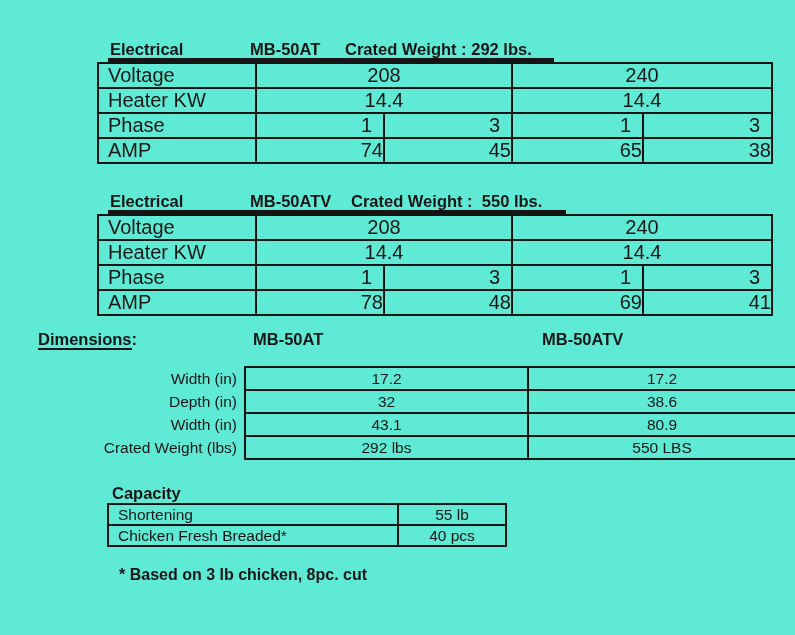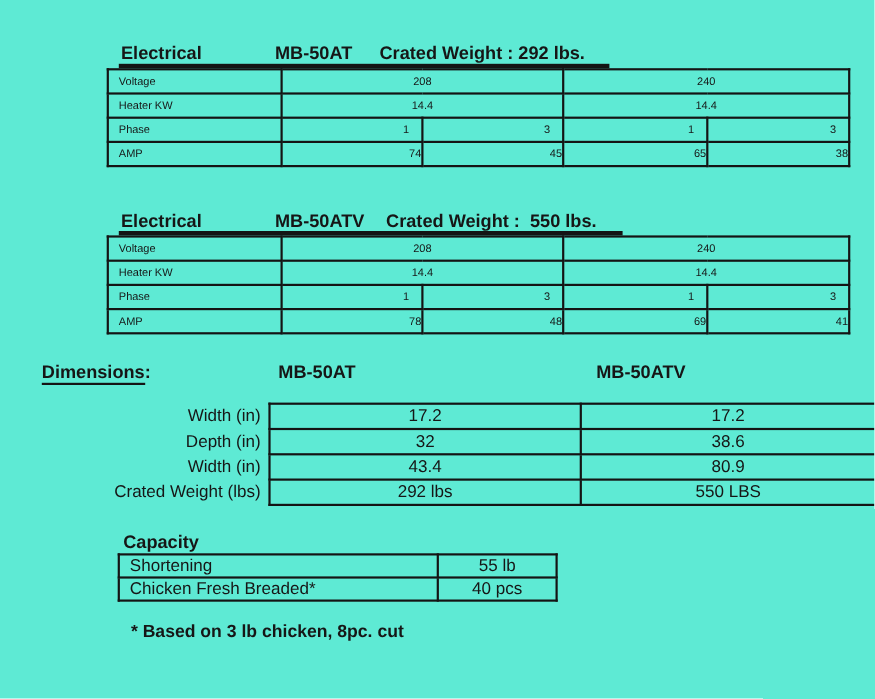--- a/index.html
+++ b/index.html
@@ -29,21 +29,21 @@
   .eht { left: 2px; }
   .ehm { left: 142px; }
   .eh1 .ehc { left: 237px; }
   .eh2 .ehc { left: 243px; }
 
   
   table.etable {
     position: absolute;
     border-collapse: collapse;
     table-layout: fixed;
-    font-size: 10px;
+    font-size: 20px;
   }
   .et1 { left: 97px; top: 62px; }
   .et2 { left: 97px; top: 214px; }
   .etable col.c0 { width: 158px; }
   .etable col.c1 { width: 128px; }
   .etable col.c2 { width: 128px; }
   .etable col.c3 { width: 131px; }
   .etable col.c4 { width: 129px; }
   .etable td {
     border: 2px solid #141414;
@@ -242,21 +242,21 @@
         <td class="dval">17.2</td>
         <td class="dval last">17.2</td>
       </tr>
       <tr>
         <td class="dlbl">Depth (in)</td>
         <td class="dval">32</td>
         <td class="dval last">38.6</td>
       </tr>
       <tr>
         <td class="dlbl">Width (in)</td>
-        <td class="dval">43.4</td>
+        <td class="dval">43.1</td>
         <td class="dval last">80.9</td>
       </tr>
       <tr>
         <td class="dlbl">Crated Weight (lbs)</td>
         <td class="dval">292 lbs</td>
         <td class="dval last">550 LBS</td>
       </tr>
     </tbody>
   </table>
 

